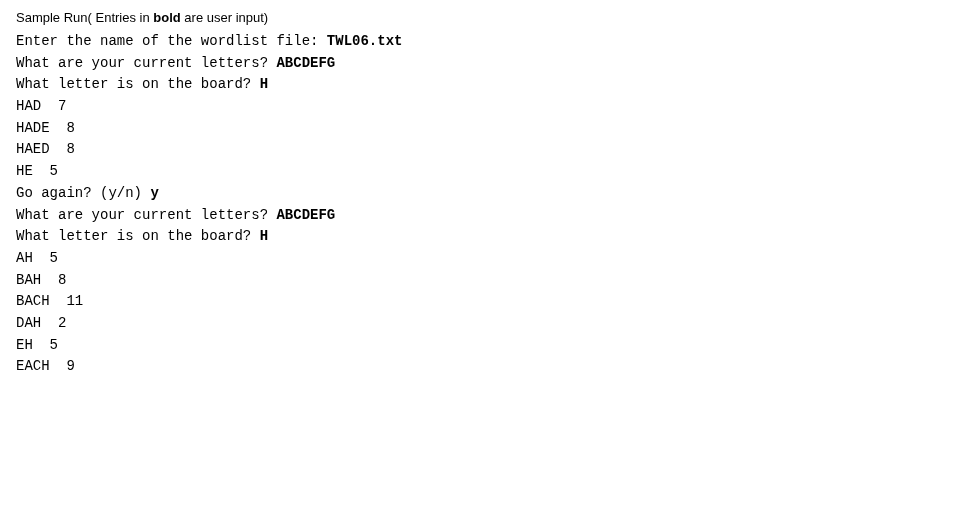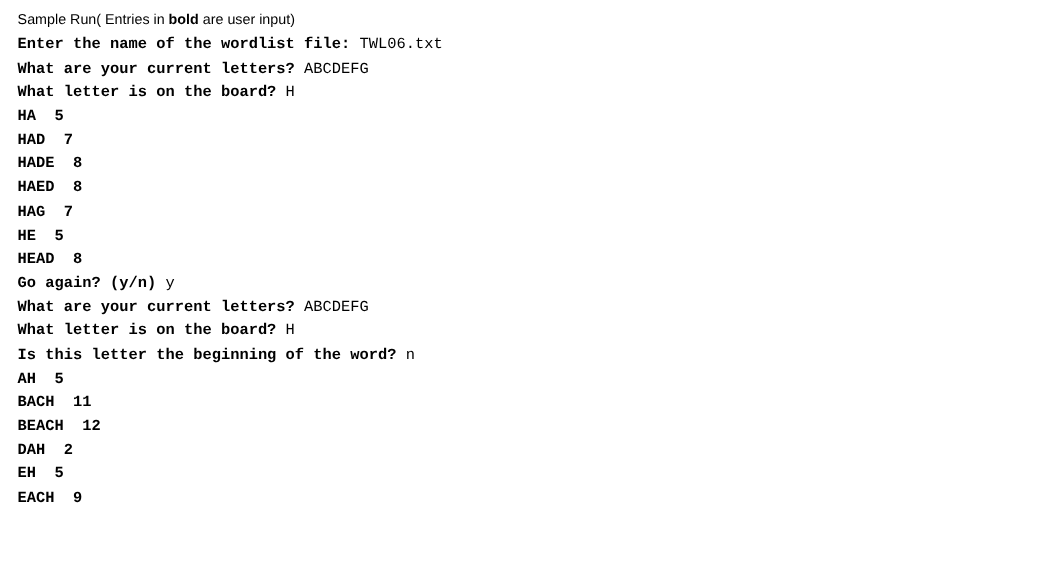--- a/index.html
+++ b/index.html
@@ -25,47 +25,43 @@
       font-weight: bold;
     }
     .console-output {
       line-height: 1.55;
     }
     .line {
       display: block;
       white-space: pre;
     }
     .bold {
-      font-weight: normal;
+      font-weight: bold;
     }
     .normal {
-      font-weight: bold;
+      font-weight: normal;
     }
   </style>
 </head>
 <body>
 
 <div class="header-note">
   <span>Sample Run( Entries in </span><span class="bold">bold</span><span> are user input)</span>
 </div>
 
 <div class="console-output" id="console-output">
 <span class="line"><span class="normal">Enter the name of the wordlist file: </span><span class="bold">TWL06.txt</span></span>
     <span class="line"><span class="normal">What are your current letters? </span><span class="bold">ABCDEFG</span></span>
     <span class="line"><span class="normal">What letter is on the board? </span><span class="bold">H</span></span>
-    <span class="line"><span class="normal">HA  5</span></span>
     <span class="line"><span class="normal">HAD  7</span></span>
     <span class="line"><span class="normal">HADE  8</span></span>
     <span class="line"><span class="normal">HAED  8</span></span>
-    <span class="line"><span class="normal">HAG  7</span></span>
     <span class="line"><span class="normal">HE  5</span></span>
-    <span class="line"><span class="normal">HEAD  8</span></span>
     <span class="line"><span class="normal">Go again? (y/n) </span><span class="bold">y</span></span>
     <span class="line"><span class="normal">What are your current letters? </span><span class="bold">ABCDEFG</span></span>
     <span class="line"><span class="normal">What letter is on the board? </span><span class="bold">H</span></span>
-    <span class="line"><span class="normal">Is this letter the beginning of the word? </span><span class="bold">n</span></span>
     <span class="line"><span class="normal">AH  5</span></span>
+    <span class="line"><span class="normal">BAH  8</span></span>
     <span class="line"><span class="normal">BACH  11</span></span>
-    <span class="line"><span class="normal">BEACH  12</span></span>
     <span class="line"><span class="normal">DAH  2</span></span>
     <span class="line"><span class="normal">EH  5</span></span>
     <span class="line"><span class="normal">EACH  9</span></span>
   </div>
 
 </body></html>

